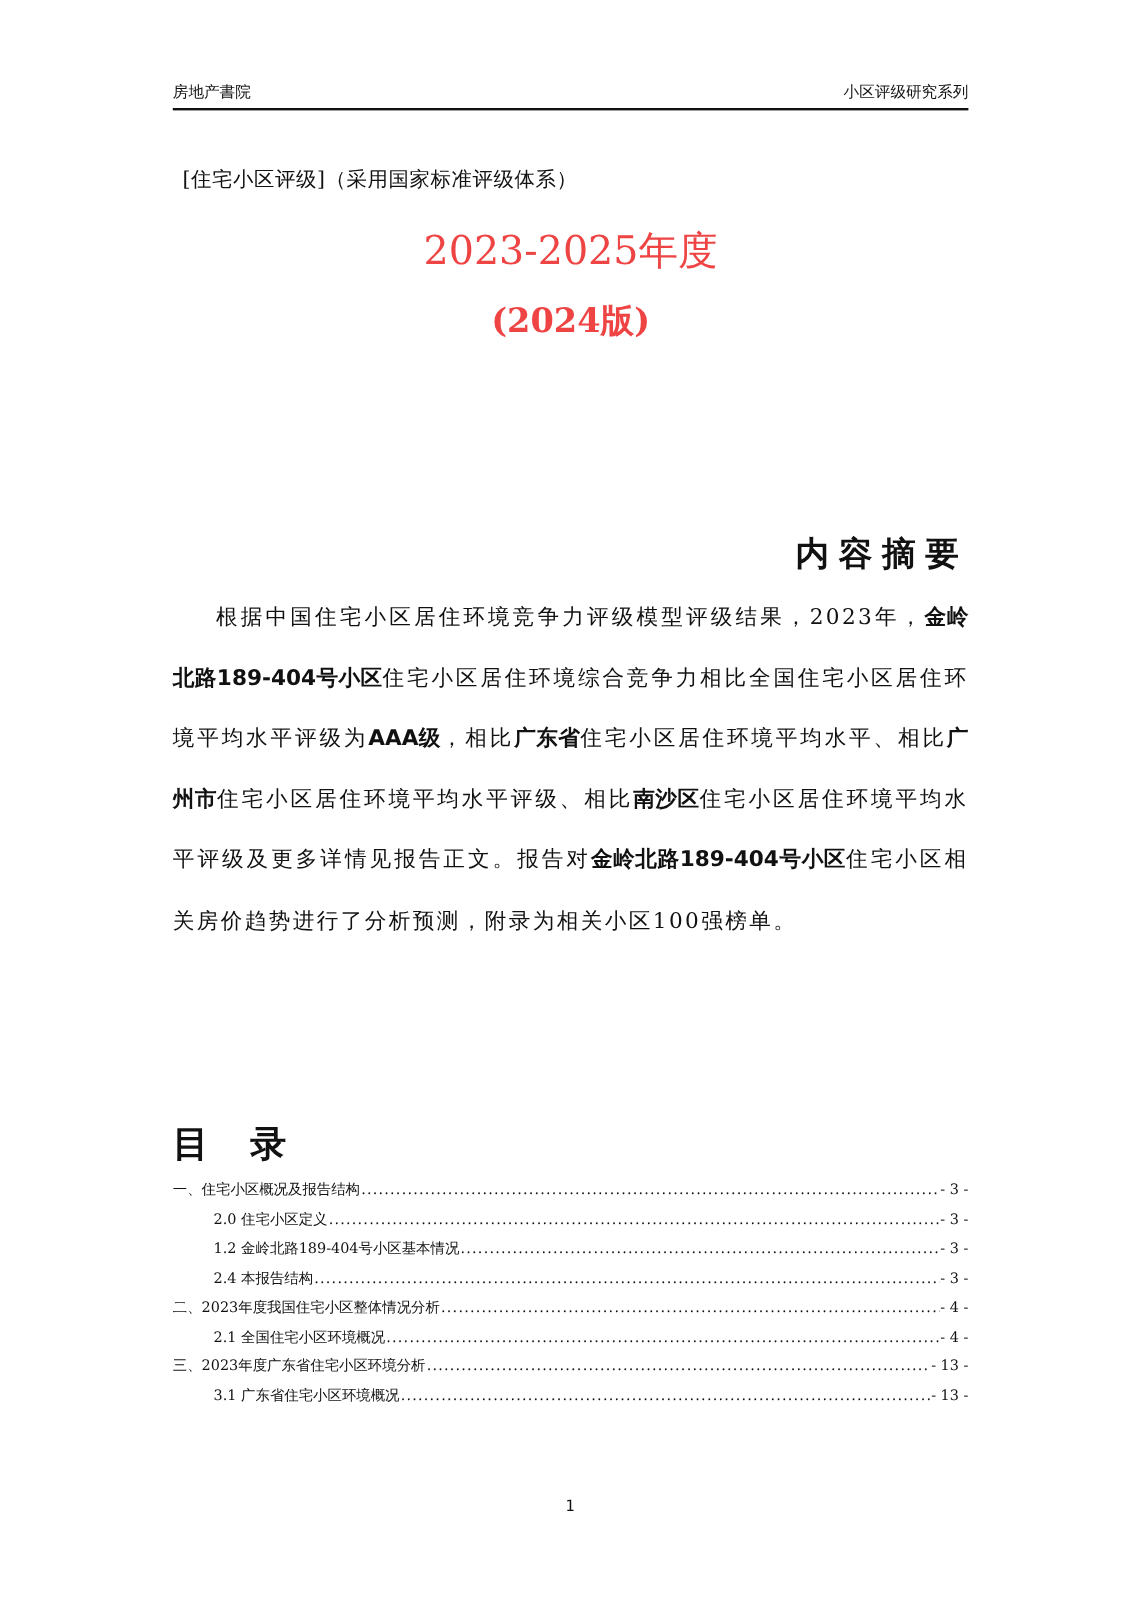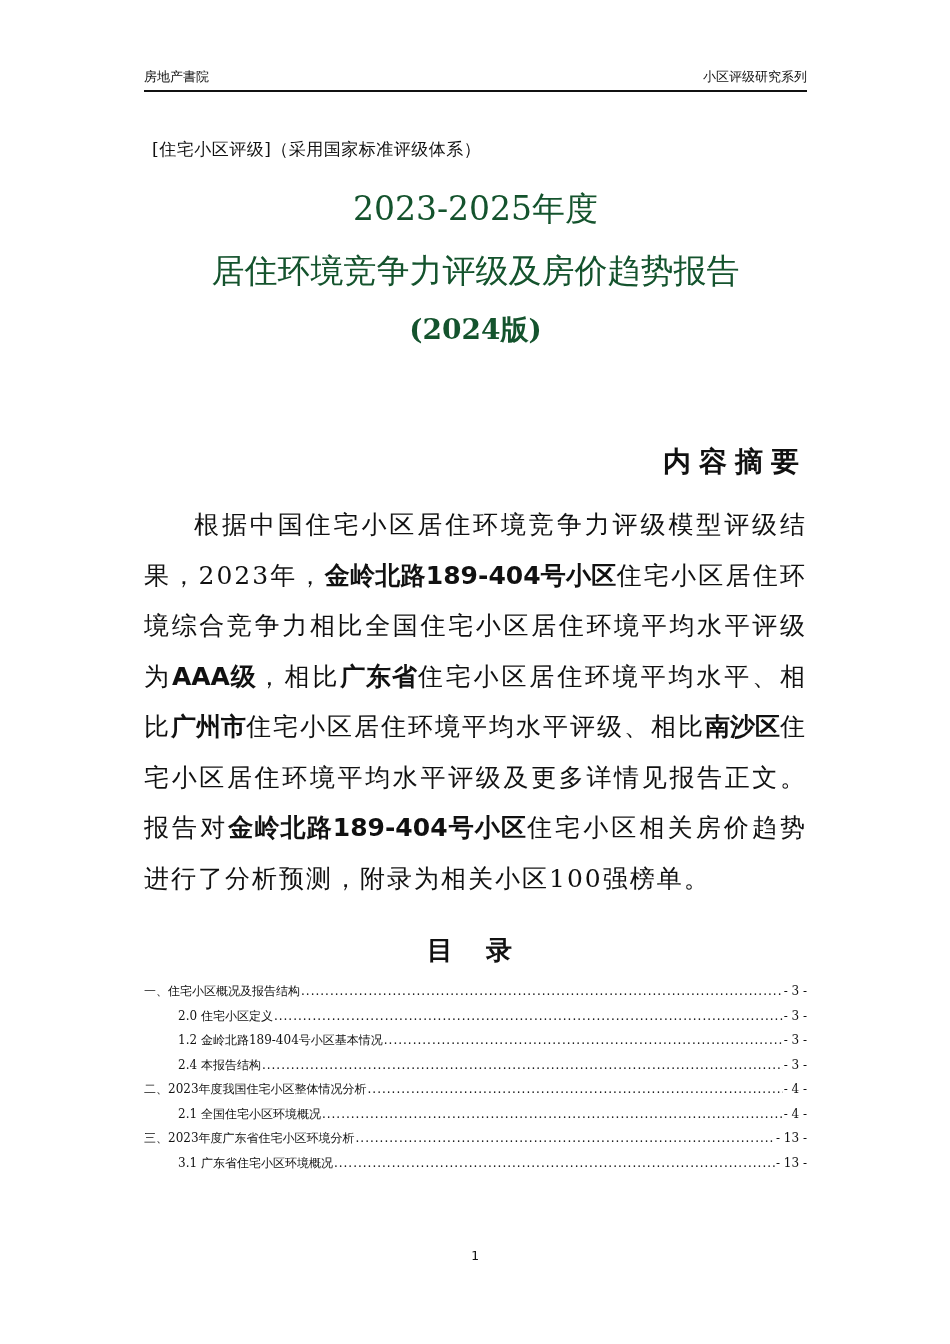--- a/index.html
+++ b/index.html
@@ -4,32 +4,32 @@
 <style>
   html, body { margin: 0; padding: 0; background: #ffffff; }
   body { width: 950px; height: 1344px; position: relative; overflow: hidden;
          font-family: "DejaVu Serif", "Liberation Serif", serif; color: #111; }
   .page-header { position: absolute; left: 144px; top: 66px; width: 663px; height: 24px;
                  border-bottom: 2px solid #111; font-family: Liberation Mono, monospace;
                  font-size: 13px; text-align: right; }
   .page-header .left { position: absolute; left: 0; top: 2px; }
   .page-header .right { position: absolute; right: 0; top: 2px; }
   .tagline { position: absolute; left: 132px; top: 138px; font-size: 17px; letter-spacing: 0.5px; margin-left: 20px; }
-  .title-block { position: absolute; left: 144px; top: 178px; width: 663px; text-align: center; color: #14532d; }
+  .title-block { position: absolute; left: 144px; top: 178px; width: 663px; text-align: center; color: #ef4444; }
   .title-line { font-size: 33px; line-height: 62px; white-space: nowrap; }
   .title-line.sm { font-size: 28px; line-height: 56px; font-weight: bold; }
   .abstract-title { position: absolute; left: 144px; top: 443px; width: 663px; text-align: right;
                     font-family: "DejaVu Sans", "Liberation Sans", sans-serif; font-weight: bold;
                     font-size: 28px; letter-spacing: 8px; }
-  .abstract { position: absolute; left: 144px; top: 500px; width: 663px; font-size: 25px; line-height: 50.5px;
+  .abstract { position: absolute; left: 144px; top: 490px; width: 663px; font-size: 18px; line-height: 50.5px;
               text-align: justify; letter-spacing: 2px; }
   .abstract p { margin: 0; text-indent: 2em; }
   .abstract b { font-family: "DejaVu Sans", "Liberation Sans", sans-serif; font-weight: bold; letter-spacing: 0; }
-  .toc-title { position: absolute; left: 144px; top: 933px; width: 663px; text-align: center;
-               font-family: "DejaVu Sans", "Liberation Sans", sans-serif; font-weight: bold; font-size: 26px; letter-spacing: 12px; }
+  .toc-title { position: absolute; left: 144px; top: 933px; width: 663px; text-align: left;
+               font-family: "DejaVu Sans", "Liberation Sans", sans-serif; font-weight: bold; font-size: 30px; letter-spacing: 12px; }
   .toc { position: absolute; left: 144px; top: 983px; width: 663px; font-size: 12px; }
   .toc-row { display: flex; align-items: baseline; height: 24.5px; white-space: nowrap; }
   .toc-row.l2 { padding-left: 34px; }
   .toc-row .label { flex: 0 0 auto; }
   .toc-row .dots { flex: 1 1 auto; overflow: hidden; margin: 0 1px; }
   .toc-row .dots::before { content: "................................................................................................................................................................................................................"; letter-spacing: 1px; }
   .toc-row .page { flex: 0 0 auto; }
   .page-number { position: absolute; left: 0; width: 950px; top: 1248px; text-align: center; font-size: 13px;
                  font-family: "DejaVu Sans Mono", "Liberation Mono", monospace; }
 </style>
@@ -38,21 +38,20 @@
 
 <div class="page-header">
   <span class="left">房地产書院</span>
   <span class="right">小区评级研究系列</span>
 </div>
 
 <div class="tagline">[住宅小区评级]（采用国家标准评级体系）</div>
 
 <div class="title-block">
   <div class="title-line">2023-2025年度</div>
-  <div class="title-line">居住环境竞争力评级及房价趋势报告</div>
   <div class="title-line sm">(2024版)</div>
 </div>
 
 <div class="abstract-title">内容摘要</div>
 
 <div class="abstract">
   <p id="abstract-p"><span>根据中国住宅小区居住环境竞争力评级模型评级结果，2023年，</span><b>金岭北路189-404号小区</b><span>住宅小区居住环境综合竞争力相比全国住宅小区居住环境平均水平评级为</span><b>AAA级</b><span>，相比</span><b>广东省</b><span>住宅小区居住环境平均水平、相比</span><b>广州市</b><span>住宅小区居住环境平均水平评级、相比</span><b>南沙区</b><span>住宅小区居住环境平均水平评级及更多详情见报告正文。报告对</span><b>金岭北路189-404号小区</b><span>住宅小区相关房价趋势进行了分析预测，附录为相关小区100强榜单。</span></p>
 </div>
 
 <div class="toc-title">目 录</div>

